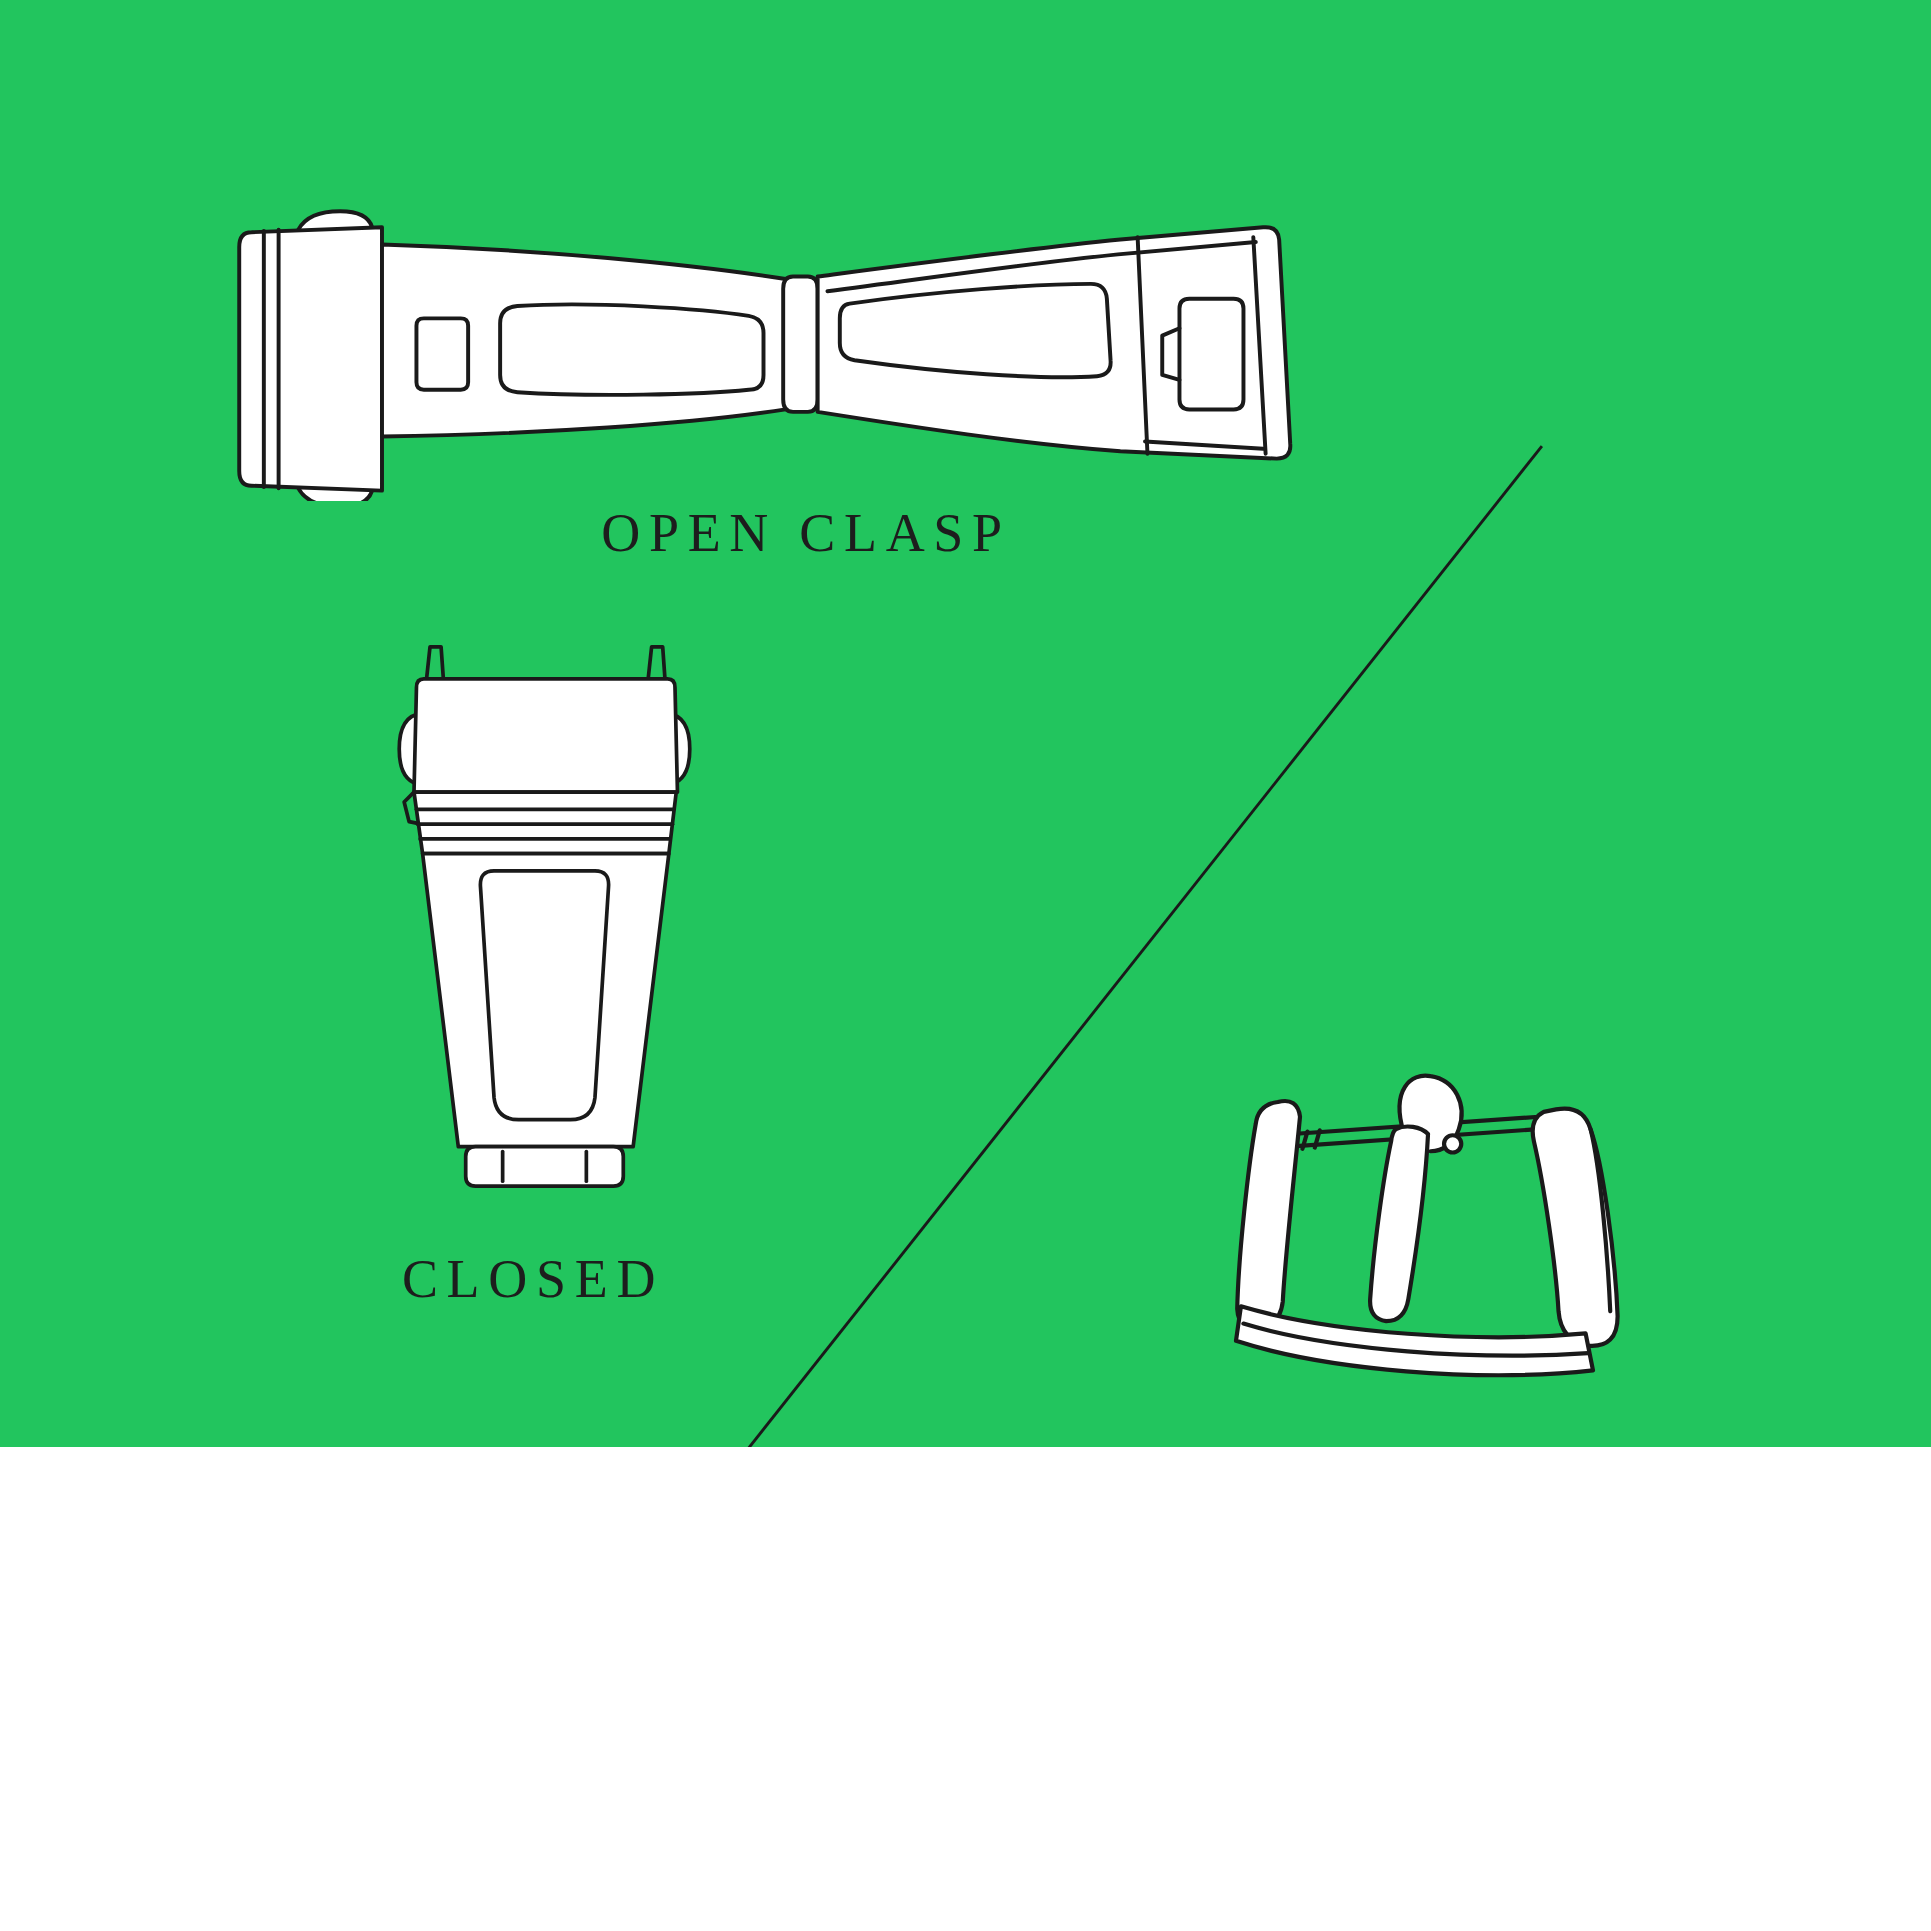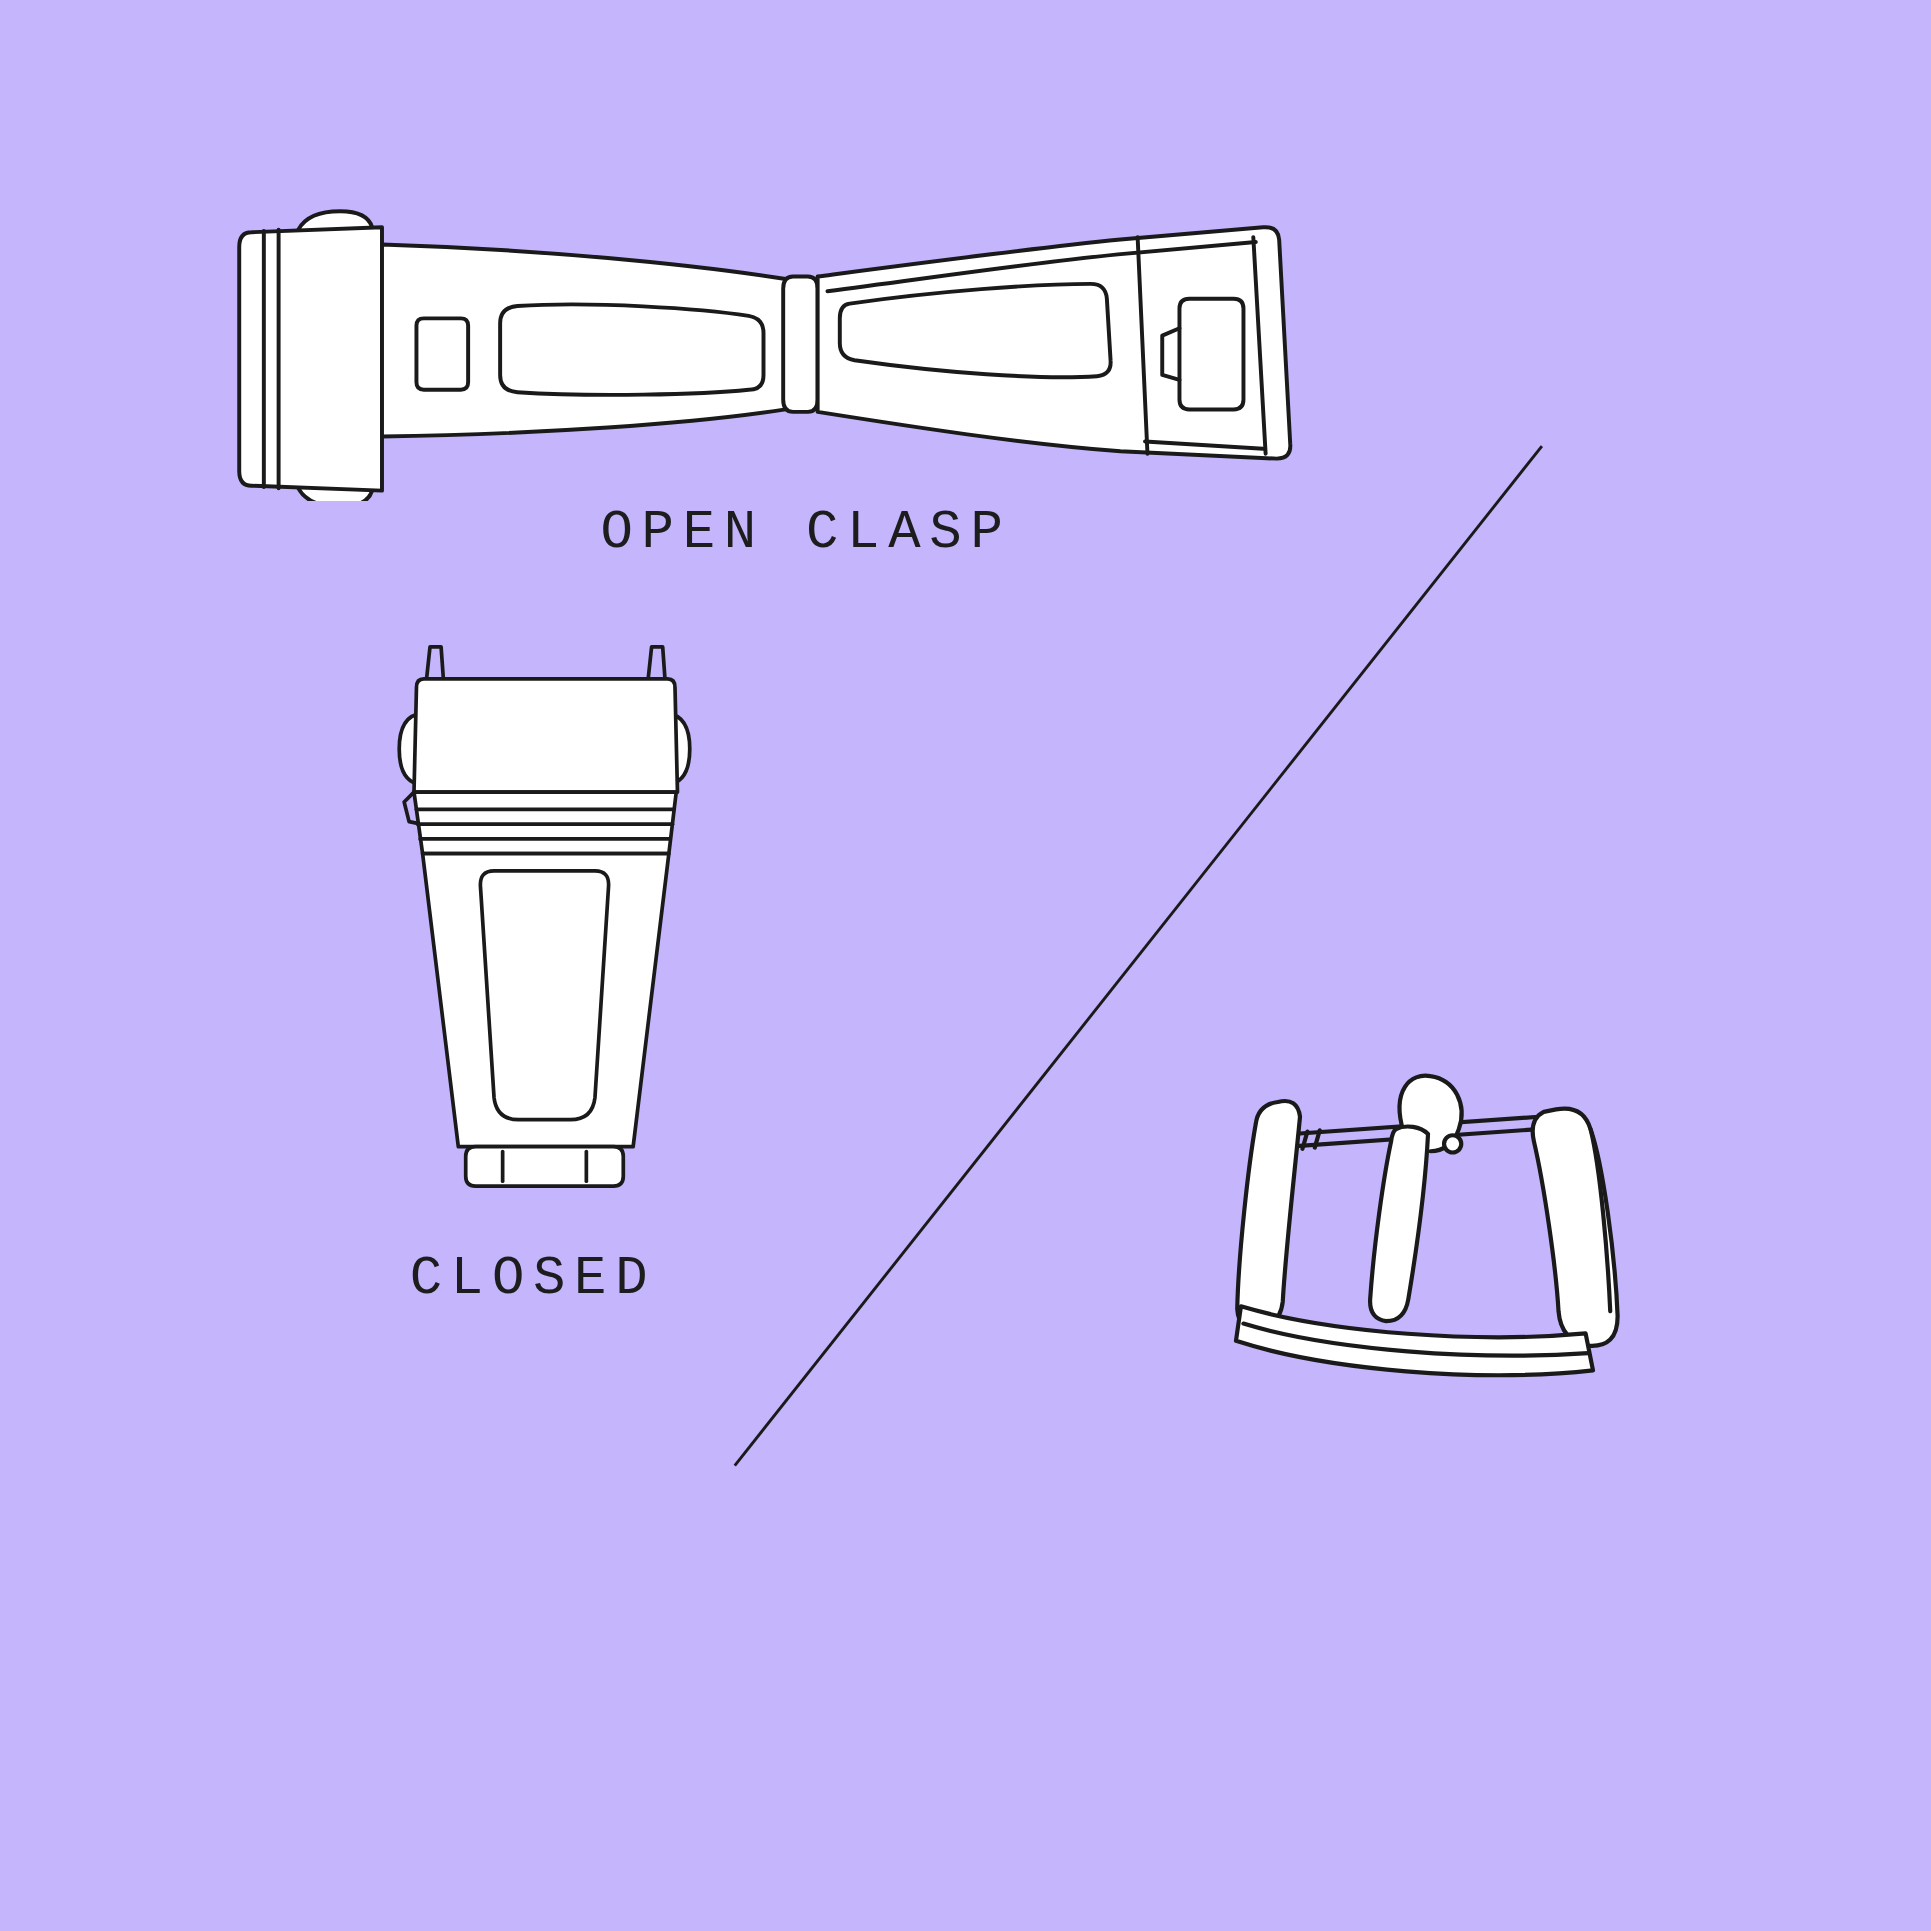--- a/index.html
+++ b/index.html
@@ -1,21 +1,21 @@
 <!DOCTYPE html>
 <html><head>
 <meta charset="utf-8">
 <style>
   html, body { margin: 0; padding: 0; background: #ffffff; }
   .canvas {
     position: relative;
     width: 1931px;
-    height: 1931px;
-    background: #c4b5fd;
-    font-family: Liberation Mono, monospace;
+    height: 1447px;
+    background: #22c55e;
+    font-family: Liberation Serif, serif;
     color: #1d1d1d;
     overflow: hidden;
   }
   .illustration { position: absolute; }
   .illustration svg { display: block; width: 100%; height: 100%; }
   .caption {
     position: absolute;
     transform: translateX(-50%);
     font-size: 54px;
     letter-spacing: 8.7px;

